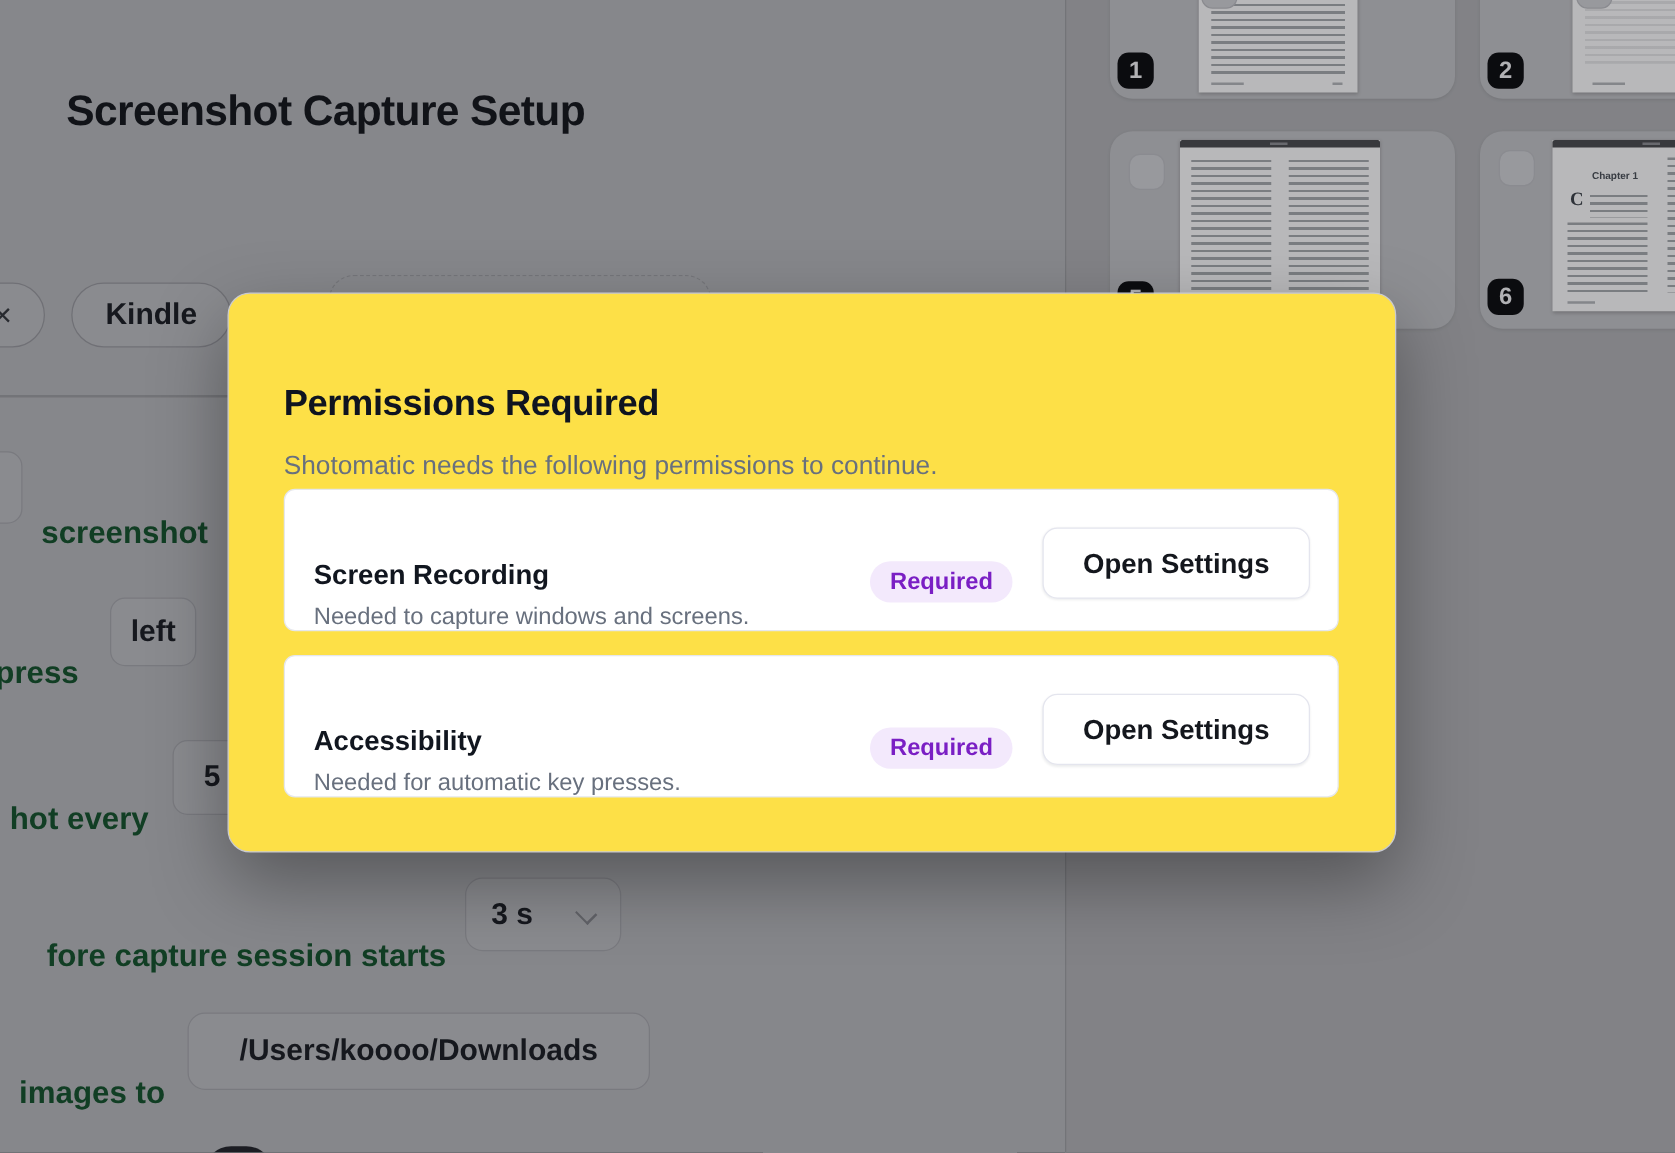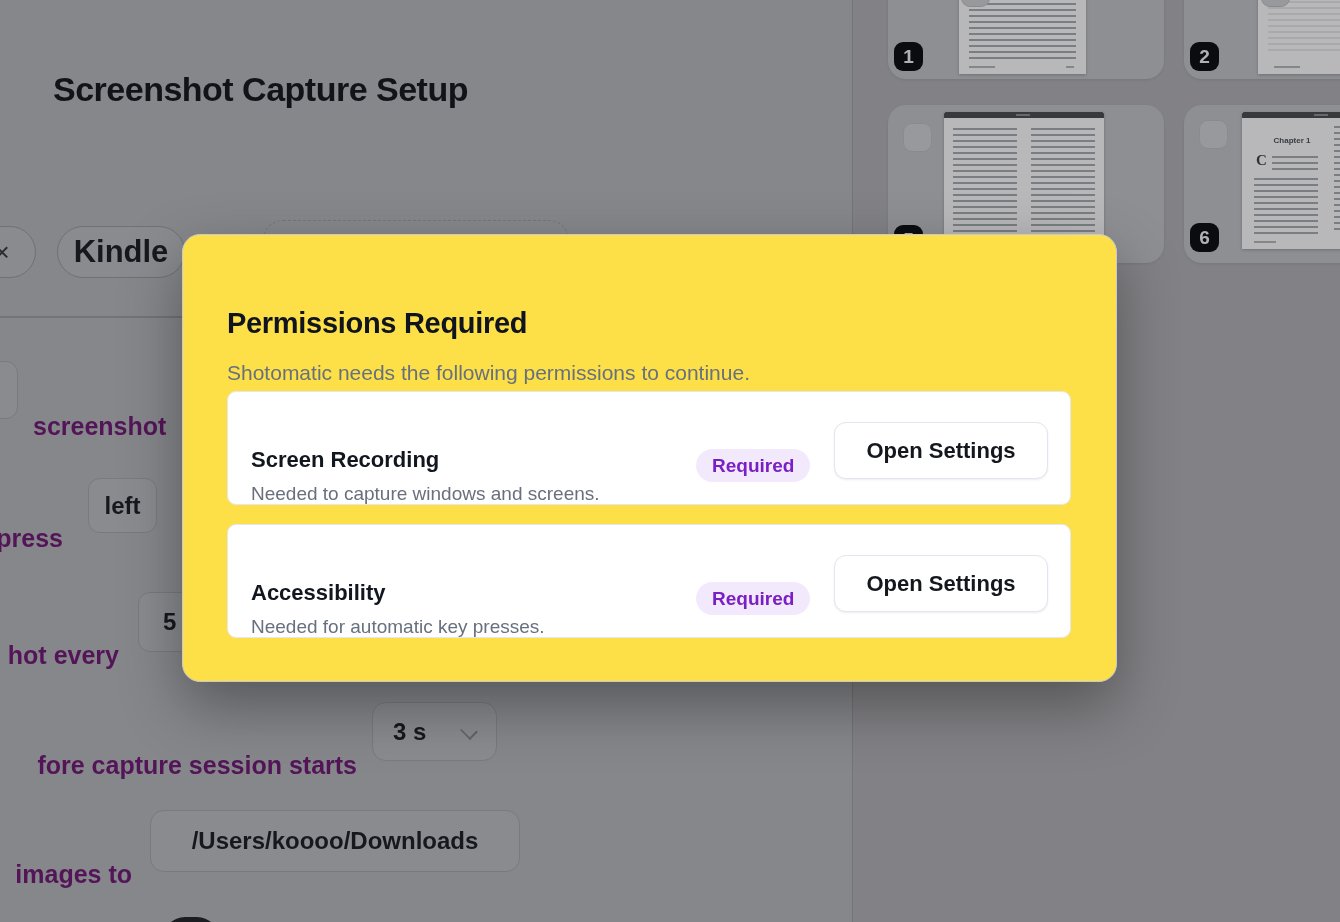--- a/index.html
+++ b/index.html
@@ -13,28 +13,28 @@
   .abs{position:absolute;}
   .nowrap{white-space:nowrap;margin-top:32px;}
 
   
   .page-title{left:53px;top:38px;font-size:34px;font-weight:800;letter-spacing:-.5px;color:#14171d;}
   .page-subtitle{left:10px;top:86px;font-size:24px;color:#747a84;}
 
   .chip{
     border:1.5px solid #97989e;background:#bcbdc1;border-radius:26px;
     display:flex;align-items:center;justify-content:center;
-    font-size:31px;font-weight:700;color:#1b1e24;
+    font-size:24px;font-weight:700;color:#1b1e24;
   }
   .chip-close{left:-32px;top:226px;width:68px;height:52px;font-weight:400;font-size:26px;color:#33363c;}
   .chip-app{left:57px;top:226px;width:128px;height:52px;}
   .dashed-zone{left:263px;top:220px;width:306px;height:62px;border:1.5px dashed #9fa0a5;border-radius:20px;background:transparent;}
   .h-divider{left:0;top:316px;width:852px;height:1.5px;background:#9c9da1;}
 
-  .form-label{font-size:25px;font-weight:700;color:#701a75;}
+  .form-label{font-size:25px;font-weight:700;color:#14532d;}
   .ctl{
     background:#bcbdc1;border:1.5px solid #a4a5ab;border-radius:12px;
     display:flex;align-items:center;font-size:24px;font-weight:600;color:#1b1e24;
   }
   .row1-input{left:-44px;top:361px;width:62px;height:58px;}
   .row1-label{left:33px;top:380px;}
   .row2-label{right:1277px;top:492px;}
   .row2-chip{left:88px;top:478px;width:69px;height:55px;justify-content:center;}
   .row3-label{right:1221px;top:609px;}
   .row3-input{left:138px;top:592px;width:90px;height:60px;padding-left:24px;}

